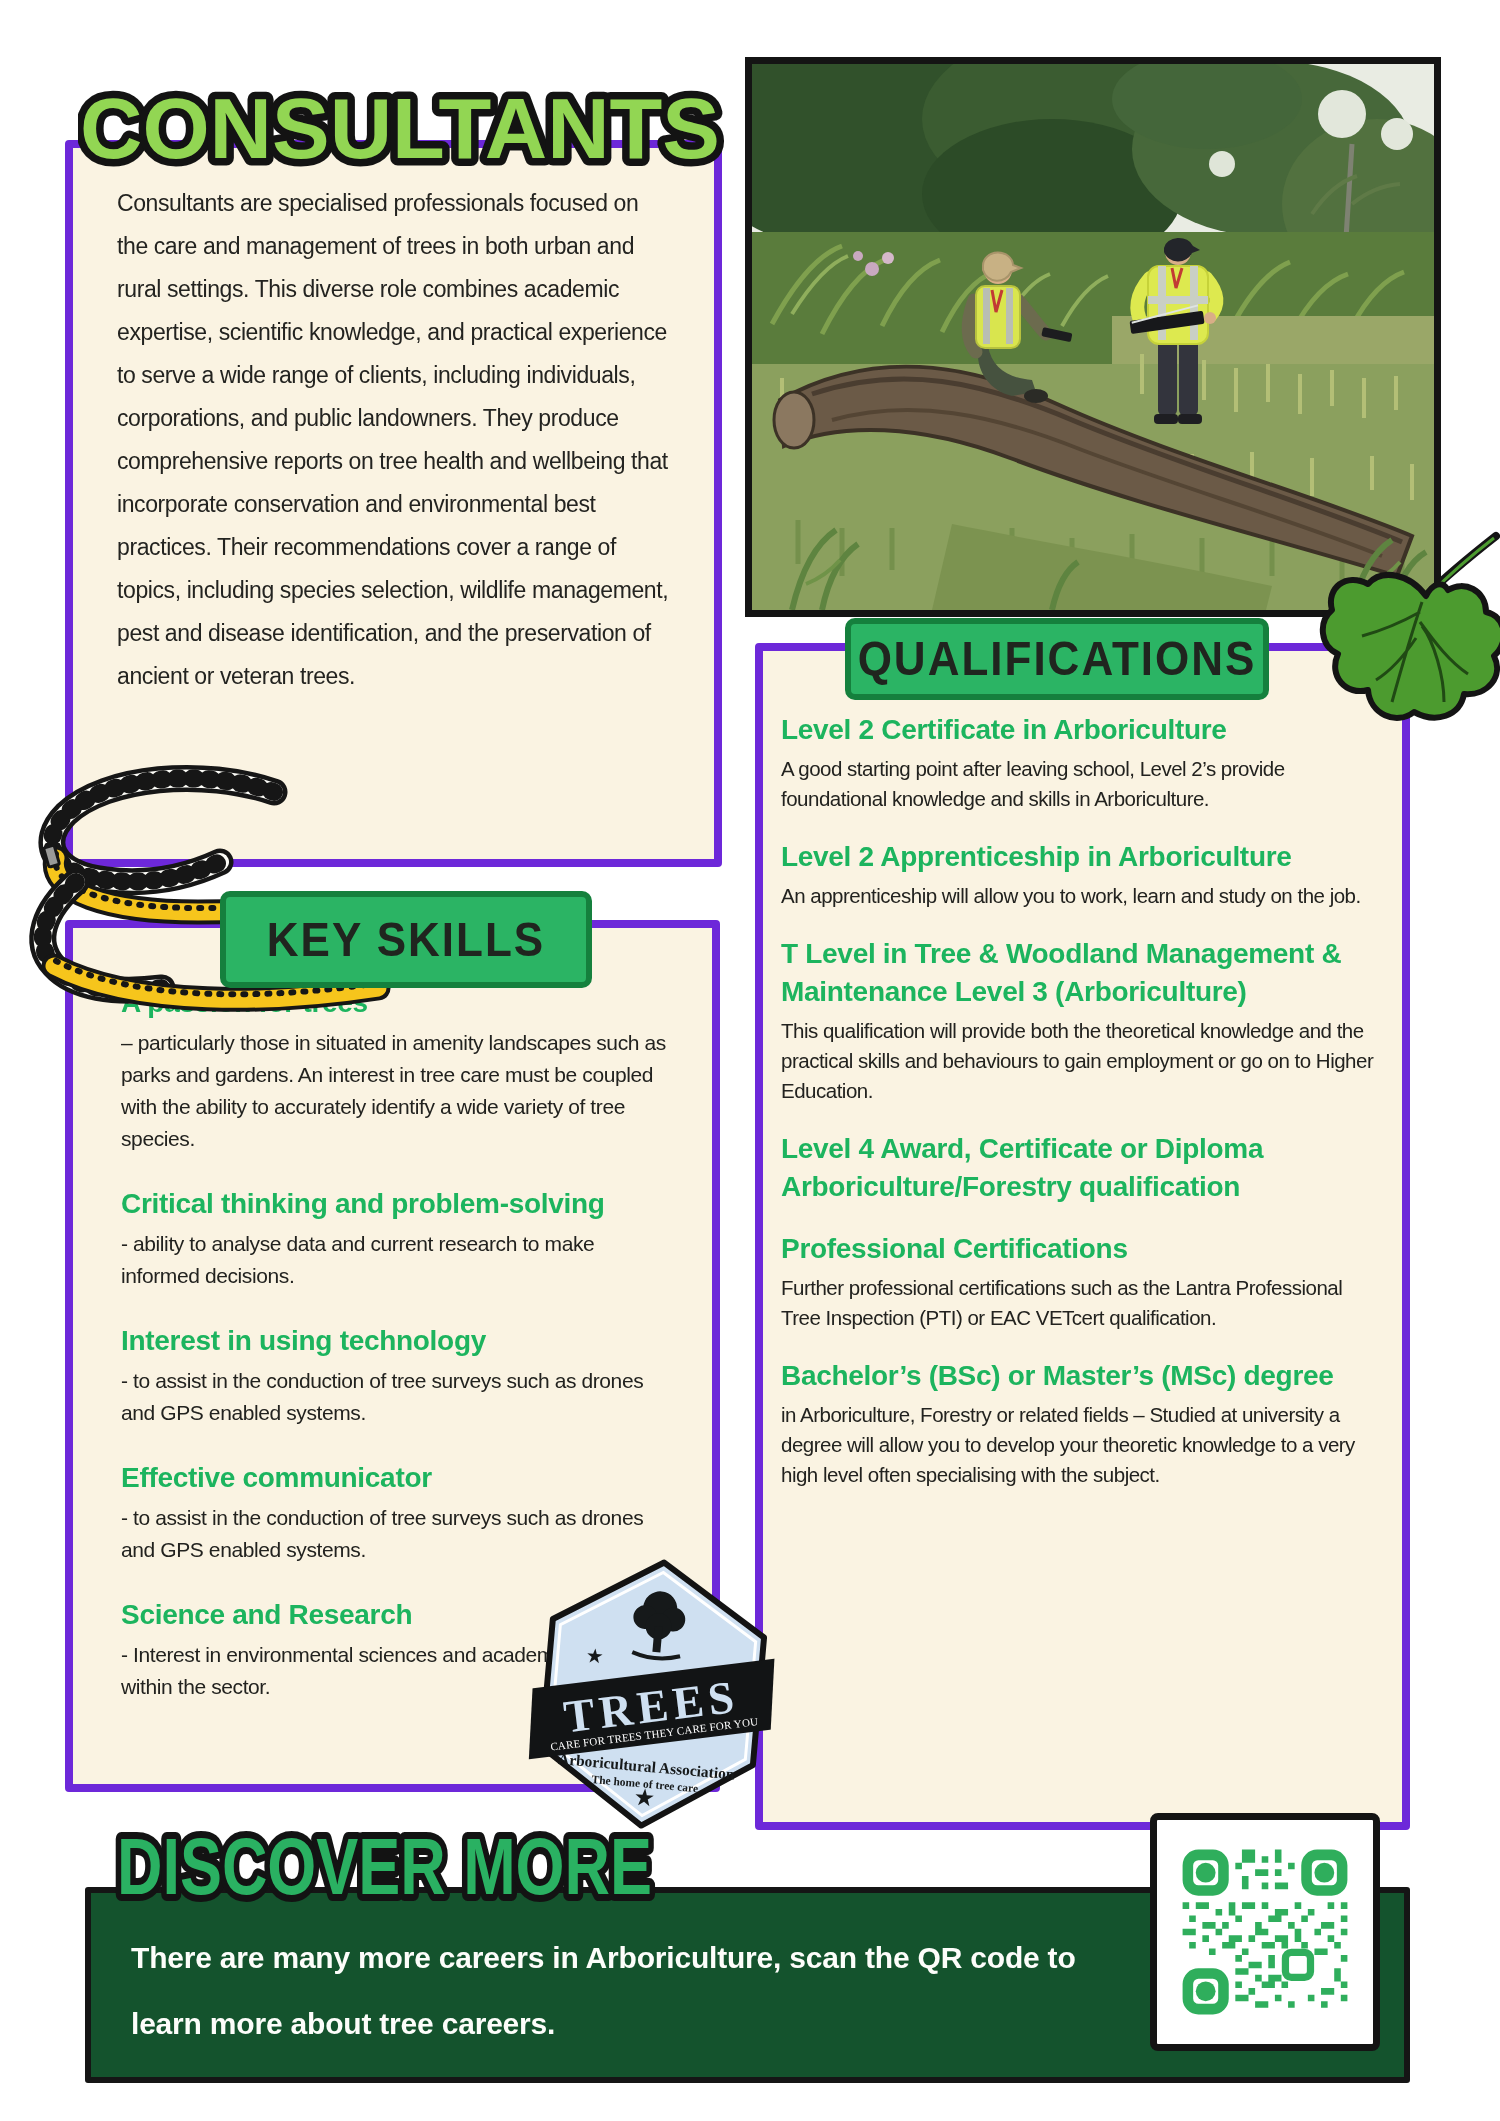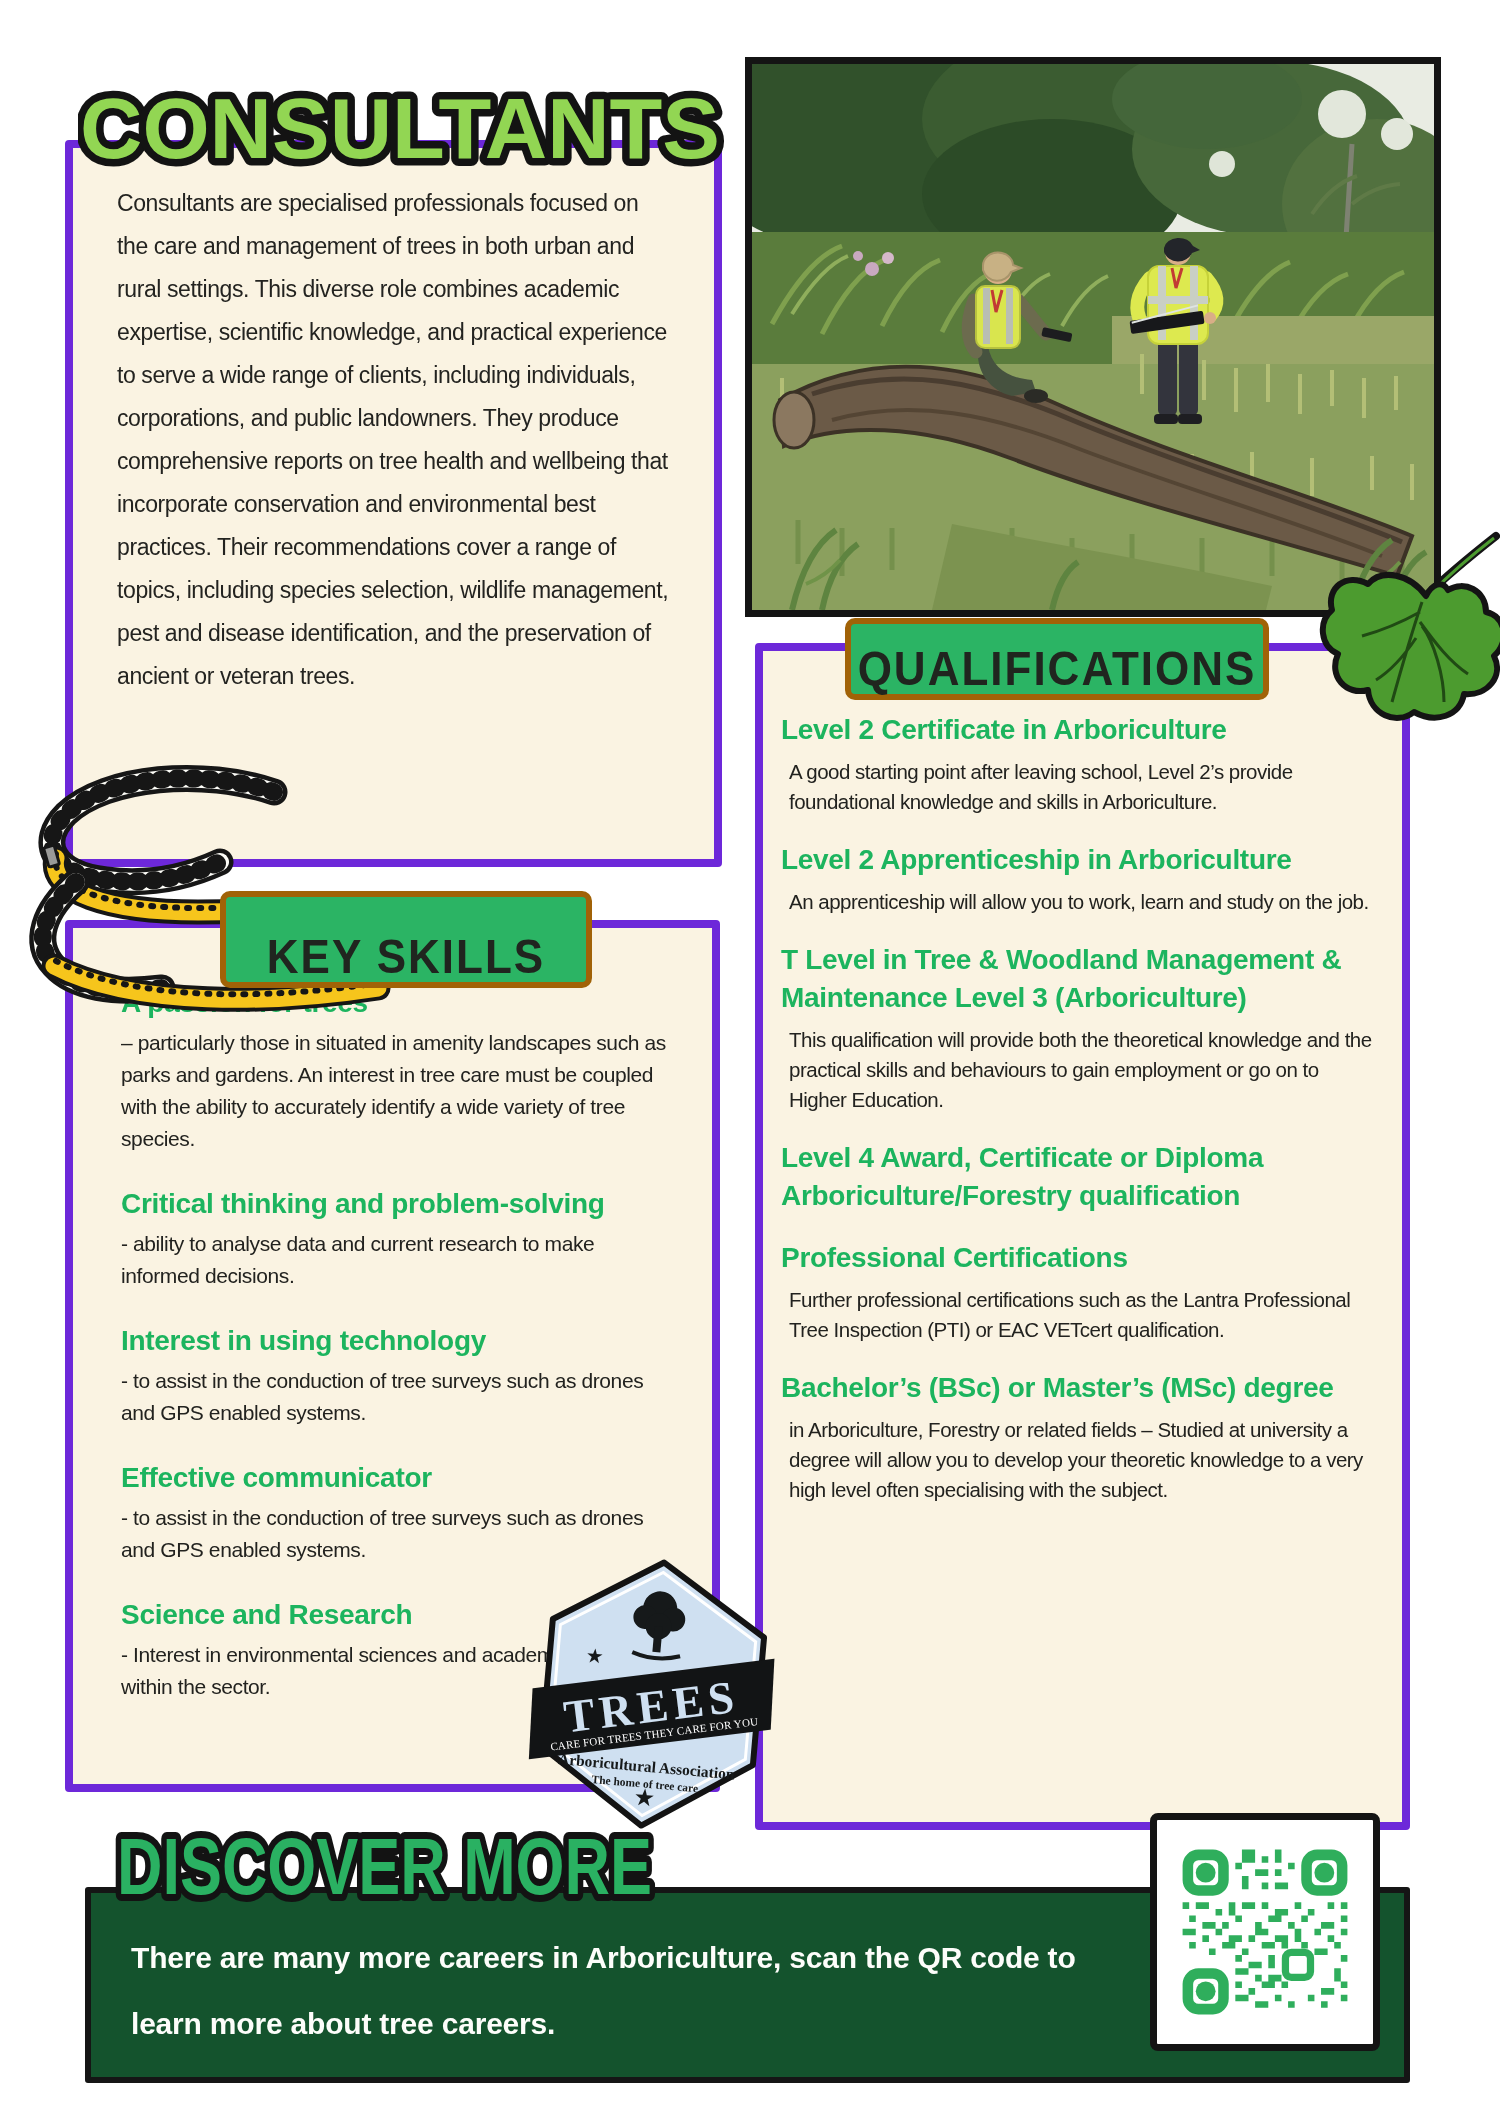--- a/index.html
+++ b/index.html
@@ -1,35 +1,35 @@
 <!DOCTYPE html>
 <html><head>
 <meta charset="utf-8">
 <style>
   html,body{margin:0;padding:0;background:#ffffff;}
   .page{position:relative;width:1500px;height:2121px;background:#ffffff;overflow:hidden;
         font-family:"Liberation Sans", sans-serif;color:#21211f;}
   .box{position:absolute;background:#faf3e2;border:8px solid #6d28d9;border-radius:4px;box-sizing:border-box;}
-  .banner{position:absolute;background:#2bb464;border:6px solid #a16207;border-radius:10px;box-sizing:border-box;
-          display:flex;align-items:flex-end;justify-content:center;z-index:5;}
+  .banner{position:absolute;background:#2bb464;border:6px solid #15803d;border-radius:10px;box-sizing:border-box;
+          display:flex;align-items:center;justify-content:center;z-index:5;}
   .banner span{font-weight:bold;color:#20251f;letter-spacing:2px;font-size:44px;transform:scaleY(1.08);}
   .title-svg{position:absolute;z-index:6;}
   .title-svg text{font-family:"Liberation Sans", sans-serif;font-weight:bold;
                   stroke:#131313;paint-order:stroke;stroke-linejoin:round;}
   .intro-box{left:65px;top:140px;width:657px;height:727px;z-index:1;}
   .intro-text{padding:34px 40px 0 44px;font-size:23px;line-height:43px;letter-spacing:-0.4px;color:#232320;}
   .photo-frame{position:absolute;left:745px;top:57px;width:682px;height:546px;border:7px solid #141414;
                box-sizing:content-box;z-index:1;background:#e9ece3;}
   .quali-box{left:755px;top:643px;width:655px;height:1187px;z-index:1;padding:60px 22px 0 18px;}
   .skills-box{left:65px;top:920px;width:655px;height:872px;z-index:1;padding:56px 40px 0 48px;}
   .banner-quali{left:845px;top:618px;width:424px;height:82px;}
   .banner-skills{left:220px;top:891px;width:372px;height:97px;}
   .item h3{margin:0 0 5px 0;font-size:28px;line-height:38px;font-weight:bold;color:#1cb45e;letter-spacing:-0.3px;}
   .quali-box .item{margin-bottom:24px;}
-  .quali-box .item p{margin:8px;font-size:20.5px;line-height:30px;letter-spacing:-0.5px;color:#22221f;}
+  .quali-box .item p{margin:0;font-size:20.5px;line-height:30px;letter-spacing:-0.5px;color:#22221f;}
   .skills-box .item{margin-bottom:30px;}
   .skills-box .item p{margin:0;font-size:21px;line-height:32px;letter-spacing:-0.4px;color:#22221f;}
   .tape{position:absolute;left:12px;top:760px;width:610px;height:255px;z-index:4;}
   .leaf{position:absolute;left:1318px;top:524px;width:190px;height:215px;z-index:6;}
   .badge{position:absolute;left:532px;top:1556px;width:240px;height:292px;z-index:7;transform:rotate(3deg);}
   .green-banner{position:absolute;left:85px;top:1887px;width:1325px;height:196px;background:#14532d;
                 border:6px solid #151515;box-sizing:border-box;z-index:2;border-radius:3px;}
   .green-banner .lines{padding:32px 0 0 40px;}
   .green-banner p{margin:0;font-size:30px;line-height:66px;font-weight:bold;color:#fdfdfa;letter-spacing:-0.2px;}
   .qr-box{position:absolute;left:1150px;top:1813px;width:230px;height:238px;background:#ffffff;

